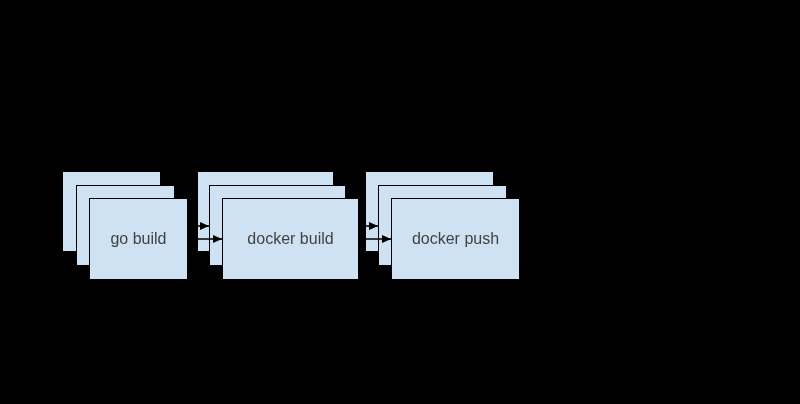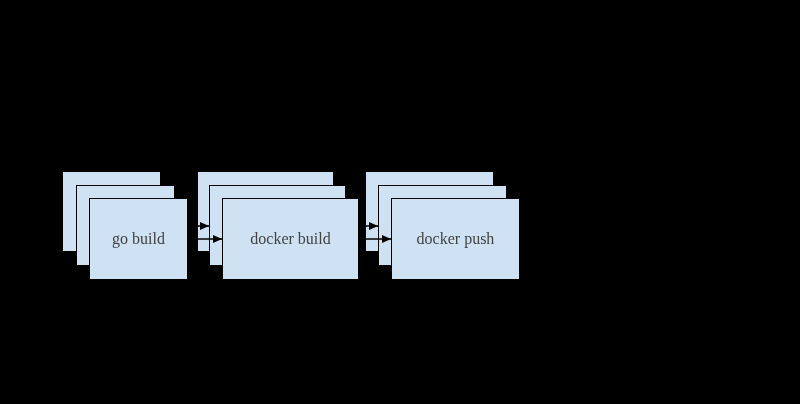--- a/index.html
+++ b/index.html
@@ -6,21 +6,21 @@
     margin: 0;
     padding: 0;
     background: #000000;
   }
   .canvas {
     position: relative;
     width: 800px;
     height: 404px;
     background: #000000;
     overflow: hidden;
-    font-family: Liberation Serif, serif;
+    font-family: Liberation Sans, sans-serif;
   }
   .box {
     position: absolute;
     box-sizing: border-box;
     background: #cfe2f3;
     border: 1px solid #000000;
     display: flex;
     align-items: center;
     justify-content: center;
     font-size: 16px;

